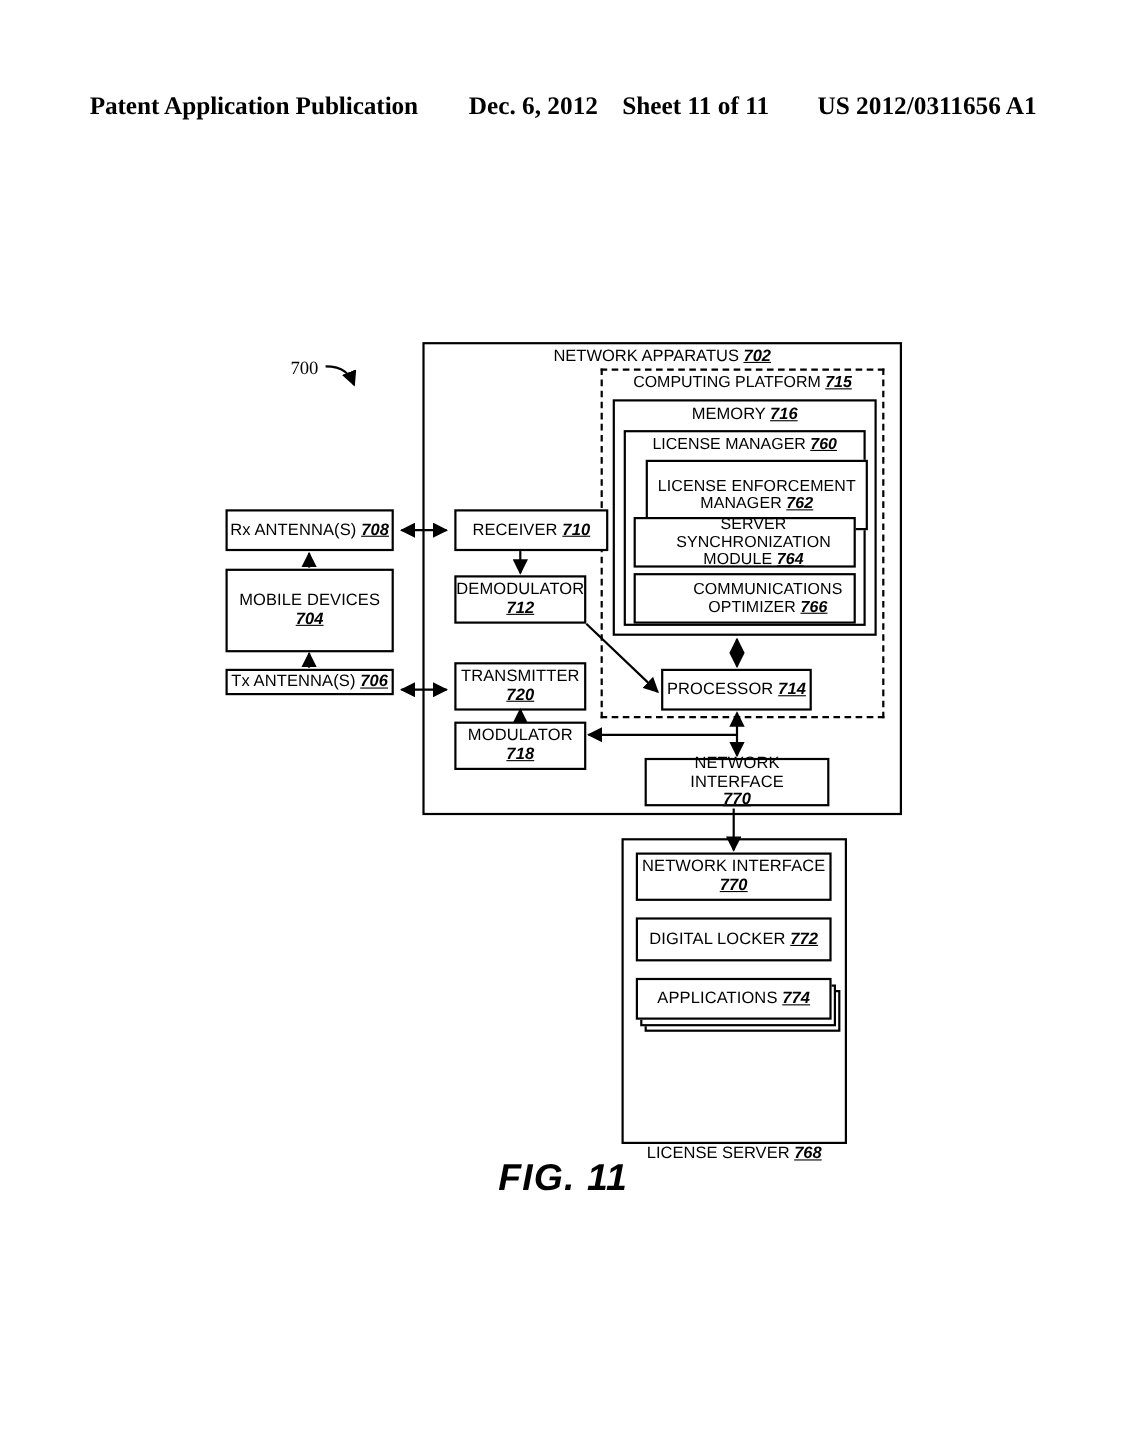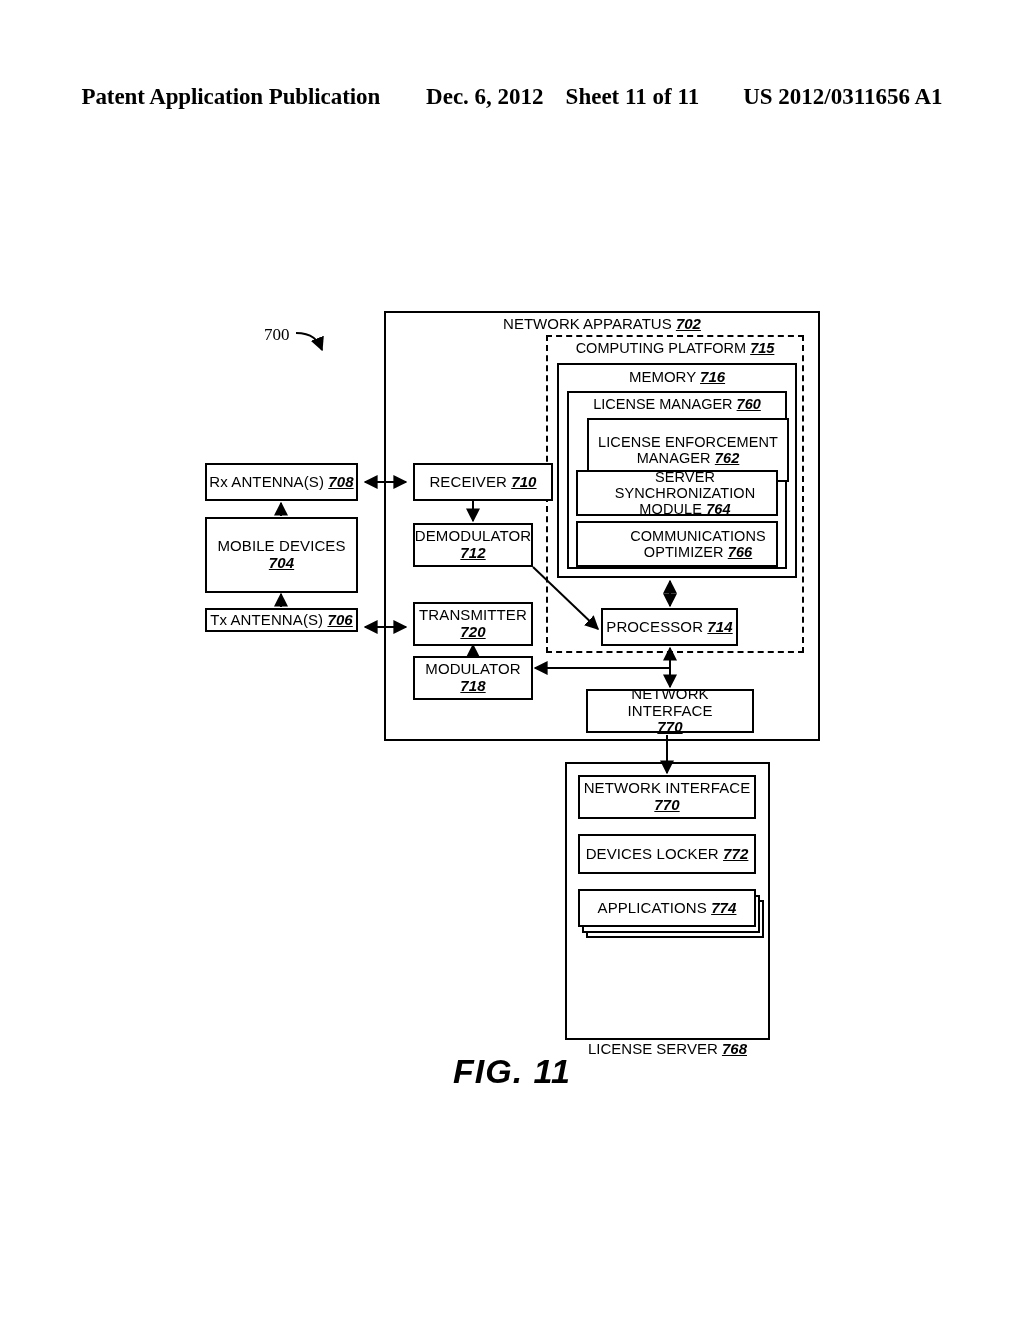--- a/index.html
+++ b/index.html
@@ -159,21 +159,21 @@
     <span>LICENSE SERVER</span>
     <span class="num">768</span>
   </div>
 
   <div class="box" style="left:578px;top:775px;width:178px;height:44px;">
     <div><span>NETWORK INTERFACE</span>
       <br><span class="num">770</span></div>
   </div>
 
   <div class="box" style="left:578px;top:834px;width:178px;height:40px;">
-    <div><span>DEVICES LOCKER</span>
+    <div><span>DIGITAL LOCKER</span>
       <span class="num">772</span></div>
   </div>
 
   <div class="box" style="left:586px;top:900px;width:178px;height:38px;"></div>
   <div class="box" style="left:582px;top:895px;width:178px;height:38px;"></div>
   <div class="box" style="left:578px;top:889px;width:178px;height:38px;">
     <div><span>APPLICATIONS</span>
       <span class="num">774</span></div>
   </div>
 

